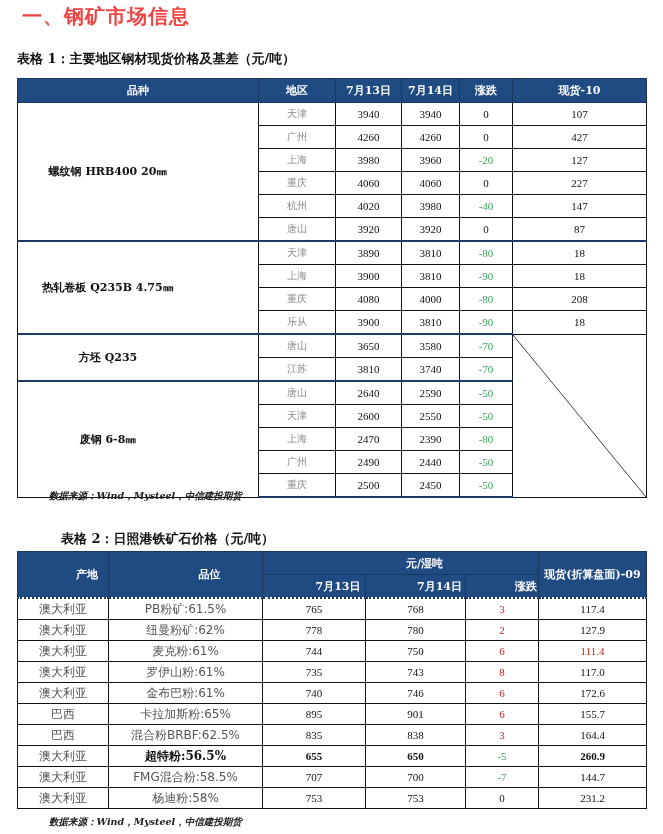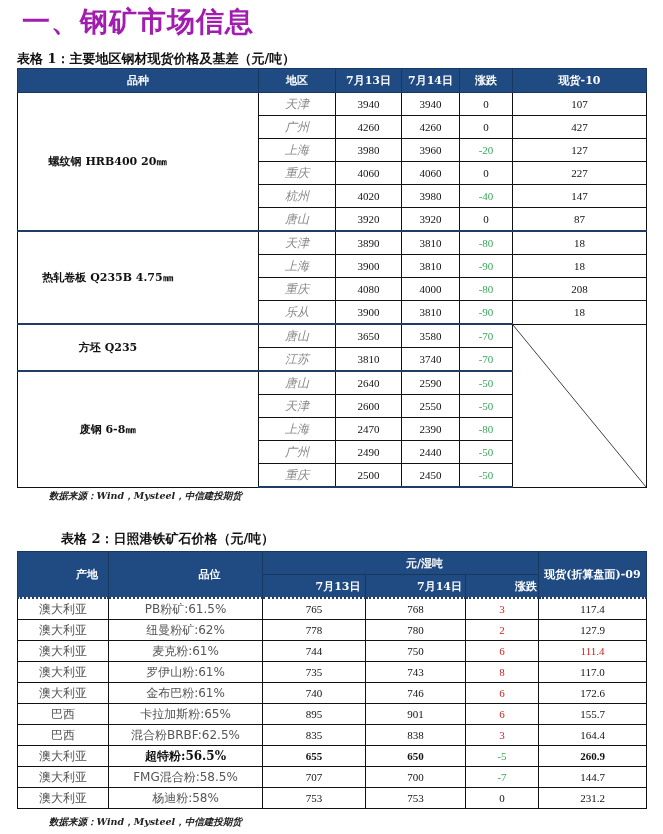--- a/index.html
+++ b/index.html
@@ -1,24 +1,24 @@
 <!DOCTYPE html>
 <html><head>
 <meta charset="utf-8">
 <style>
   html, body { margin:0; padding:0; background:#ffffff; }
   body { width:663px; height:834px; position:relative; overflow:hidden; font-family:"DejaVu Serif", serif; color:#111; }
-  .h1 { position:absolute; left:22px; top:3px; font-family:Liberation Serif, serif; font-weight:bold; font-size:28px; color:#a21caf; letter-spacing:1px; }
+  .h1 { position:absolute; left:22px; top:3px; font-family:Liberation Serif, serif; font-weight:bold; font-size:20px; color:#ef4444; letter-spacing:1px; }
   .caption { position:absolute; left:17px; font-family:"DejaVu Serif", serif; font-weight:bold; font-size:13px; color:#111; }
   table { position:absolute; left:17px; border-collapse:collapse; table-layout:fixed; }
   td, th { padding:0; text-align:center; vertical-align:middle; overflow:hidden; white-space:nowrap; }
-  .t1 { top:68px; width:629px;padding-left:48px; }
+  .t1 { top:78px; width:629px;padding-left:48px; }
   .t1 th { background:#1f4a82; color:#fff; height:23px; font-size:11px; font-weight:bold; border:1px solid #19385f; }
   .t1 td { height:22px; font-size:11px; border:1px solid #111; font-family:"Liberation Serif", serif; }
-  .t1 td.region { color:#888; font-family:"DejaVu Sans", sans-serif; font-size:12px;font-style:italic; }
+  .t1 td.region { color:#888; font-family:"DejaVu Sans", sans-serif; font-size:10px; }
   .t1 td.product { font-weight:bold; font-size:11px; font-family:"DejaVu Serif", serif; text-align:center; padding-right:60px; }
   .t1 tr.grp-end td { border-bottom:2px solid #1f3b66; }
   .green { color:#3aa55a; }
   .red { color:#d02020; }
   .diag { position:relative; border:1px solid #111; }
   .diag svg { position:absolute; left:0; top:0; width:100%; height:100%; }
   .src { position:absolute; left:17px; font-size:9.5px; font-style:italic; font-weight:bold; color:#222; font-family:"DejaVu Serif", serif;margin-left:32px; }
   .t2 { top:551px; width:629px; }
   .t2 th { background:#1f4a82; color:#fff; font-size:11px; font-weight:bold; border:1px solid #19385f; height:22px;padding-left:48px; }
   .t2 td { height:20px; font-size:11px; border:1px solid #111; font-family:Liberation Serif, serif; }

